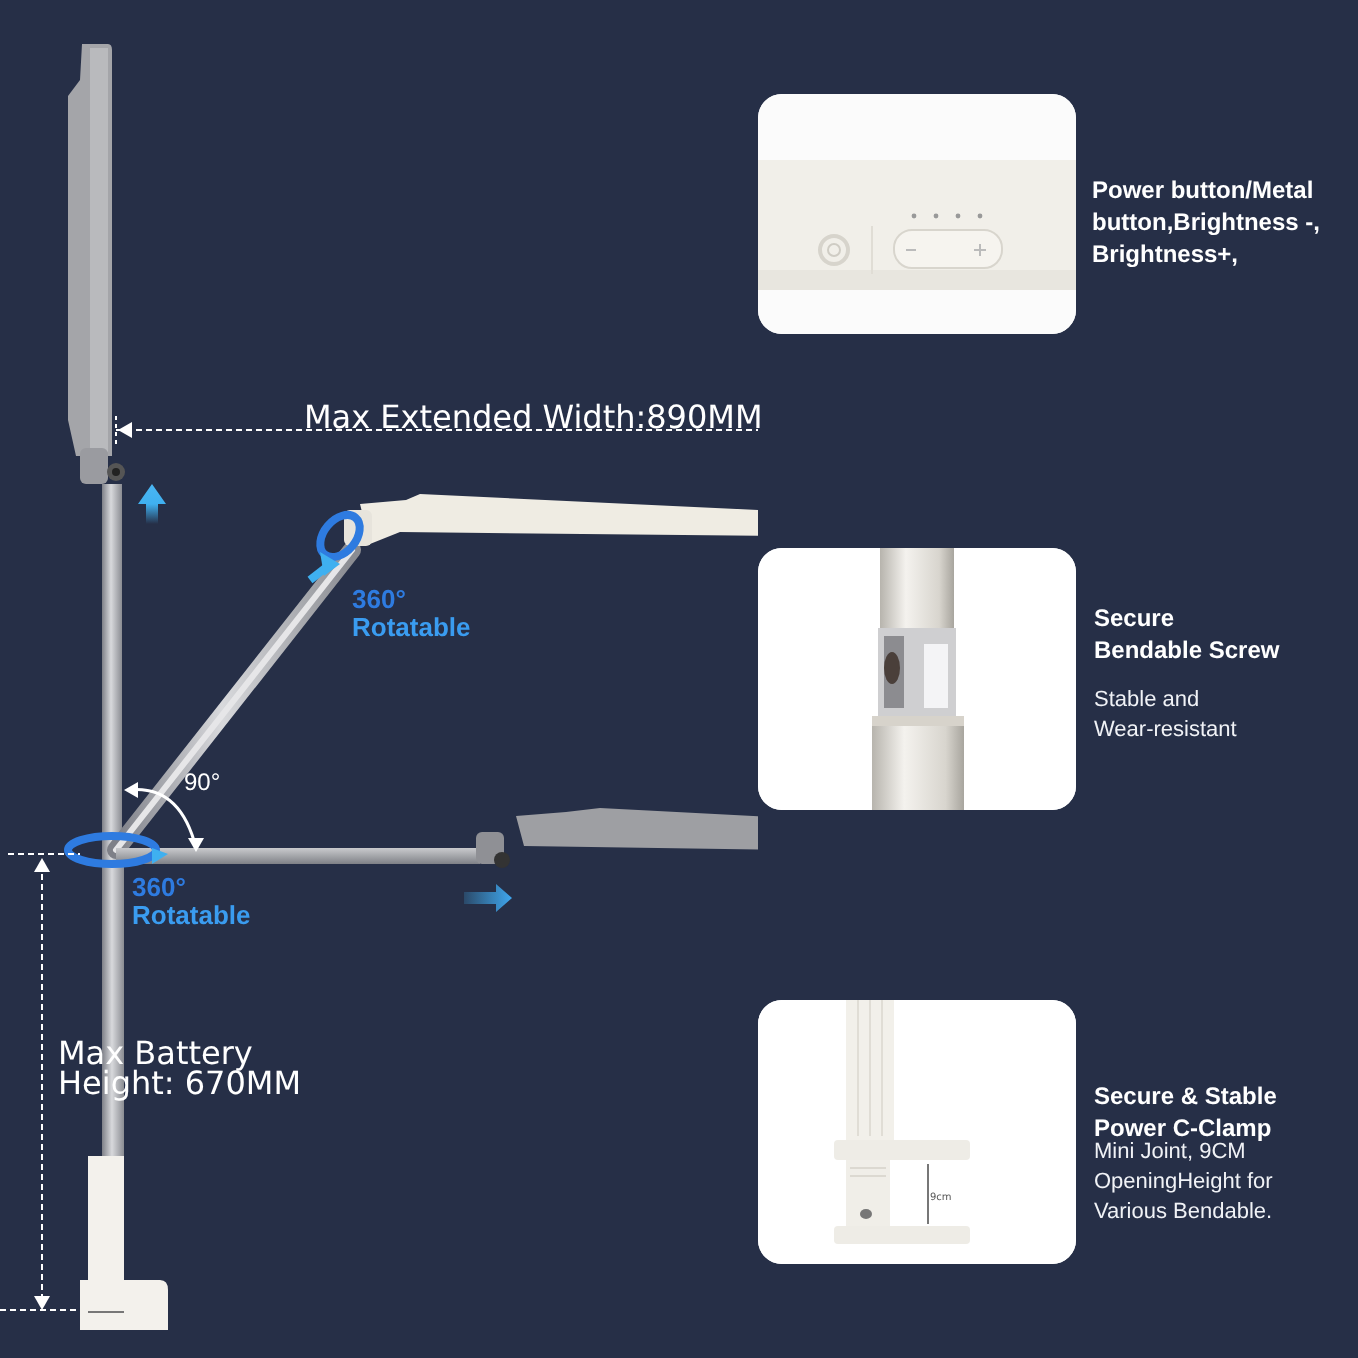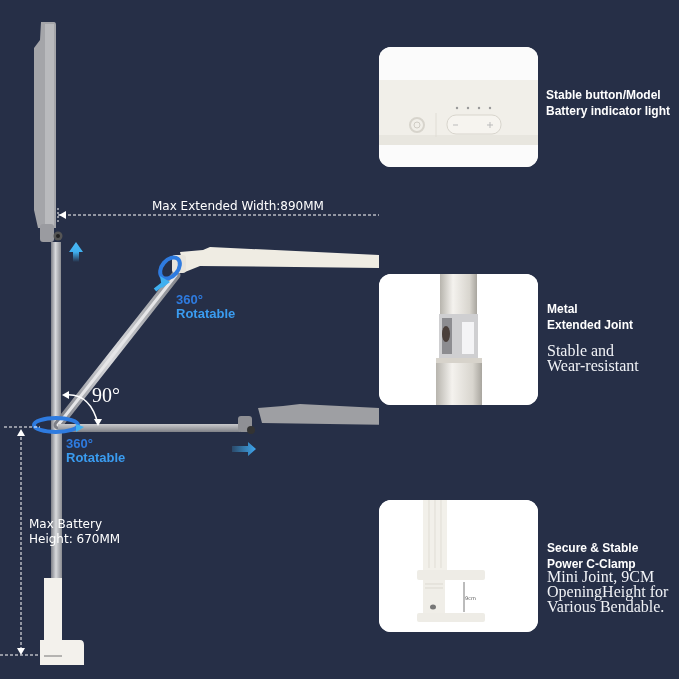--- a/index.html
+++ b/index.html
@@ -1,24 +1,24 @@
 <!DOCTYPE html>
 <html><head>
 <meta charset="utf-8">
 <style>
   html, body { margin:0; padding:0; }
   body { width:679px; height:679px; background:#262f47; position:relative; overflow:hidden; font-family:"Liberation Sans", sans-serif; }
   .abs { position:absolute; }
   .card { position:absolute; left:379px; width:159px; background:#ffffff; border-radius:12px; overflow:hidden; }
   .feat-title { position:absolute; color:#ffffff; font-weight:bold; font-size:12px; line-height:16px; font-family:"Liberation Sans", sans-serif; }
-  .feat-desc { position:absolute; color:#f0f2f6; font-size:16px; line-height:15px; font-family:Liberation Serif, serif; }
-  .dim-text { position:absolute; color:#ffffff; font-size:12px; font-family:"DejaVu Sans", sans-serif; }
+  .feat-desc { position:absolute; color:#f0f2f6; font-size:11px; line-height:15px; font-family:Liberation Sans, sans-serif; }
+  .dim-text { position:absolute; color:#ffffff; font-size:16px; font-family:"DejaVu Sans", sans-serif; }
   .rot-label { position:absolute; font-weight:bold; font-size:13px; line-height:14px; text-align:left; font-family:"Liberation Sans", sans-serif; }
   .rot-label span { display:block; }
-  .deg-label { position:absolute; color:#ffffff; font-size:20px; font-family:Liberation Serif, serif; }
+  .deg-label { position:absolute; color:#ffffff; font-size:12px; font-family:Liberation Sans, sans-serif; }
 </style>
 </head>
 <body>
 
 <svg class="abs" style="left:0;top:0" width="379" height="679" viewBox="0 0 379 679">
   <defs>
     <linearGradient id="pole" x1="0" x2="1">
       <stop offset="0" stop-color="#7e8088"></stop>
         <stop offset="0.45" stop-color="#d8d9dc"></stop>
         <stop offset="1" stop-color="#8a8c92"></stop>
@@ -119,22 +119,23 @@
     <line x1="74" y1="78" x2="79" y2="78" stroke="#bbb" stroke-width="1"></line>
     <line x1="108" y1="78" x2="114" y2="78" stroke="#bbb" stroke-width="1"></line>
     <line x1="111" y1="75" x2="111" y2="81" stroke="#bbb" stroke-width="1"></line>
     <circle cx="78" cy="61" r="1.2" fill="#999"></circle>
       <circle cx="89" cy="61" r="1.2" fill="#999"></circle>
     <circle cx="100" cy="61" r="1.2" fill="#999"></circle>
       <circle cx="111" cy="61" r="1.2" fill="#999"></circle>
   </svg>
 </div>
 <div class="feat-title" style="left:546px;top:87px;">
-  <div>Stable button/Model</div>
-  <div>Battery indicator light</div>
+  <div>Power button/Metal</div>
+  <div>button,Brightness -,</div>
+  <div>Brightness+,</div>
 </div>
 
 <div class="card" style="top:274px;height:131px;">
   <svg width="159" height="131">
     <rect width="159" height="131" fill="#ffffff"></rect>
     <defs>
       <linearGradient id="mt" x1="0" x2="1">
         <stop offset="0" stop-color="#b7b4ad"></stop>
           <stop offset="0.35" stop-color="#f4f2ee"></stop>
           <stop offset="0.8" stop-color="#d8d5ce"></stop>
@@ -144,22 +145,22 @@
     <rect x="61" y="0" width="37" height="40" fill="url(#mt)"></rect>
     <rect x="60" y="40" width="39" height="44" fill="#cfcfd1"></rect>
     <rect x="63" y="44" width="10" height="36" fill="#8c8c90"></rect>
     <ellipse cx="67" cy="60" rx="4" ry="8" fill="#4a3f3a"></ellipse>
     <rect x="83" y="48" width="12" height="32" fill="#f4f4f6"></rect>
     <rect x="57" y="84" width="46" height="47" fill="url(#mt)"></rect>
     <rect x="57" y="84" width="46" height="5" fill="#d7d3cb"></rect>
   </svg>
 </div>
 <div class="feat-title" style="left:547px;top:301px;">
-  <div>Metal</div>
-  <div>Extended Joint</div>
+  <div>Secure</div>
+  <div>Bendable Screw</div>
 </div>
 <div class="feat-desc" style="left:547px;top:343px;">
   <div>Stable and</div>
   <div>Wear-resistant</div>
 </div>
 
 <div class="card" style="top:500px;height:132px;">
   <svg width="159" height="132">
     <rect width="159" height="132" fill="#ffffff"></rect>
     <rect x="44" y="0" width="24" height="72" fill="#f2f0ea"></rect>

